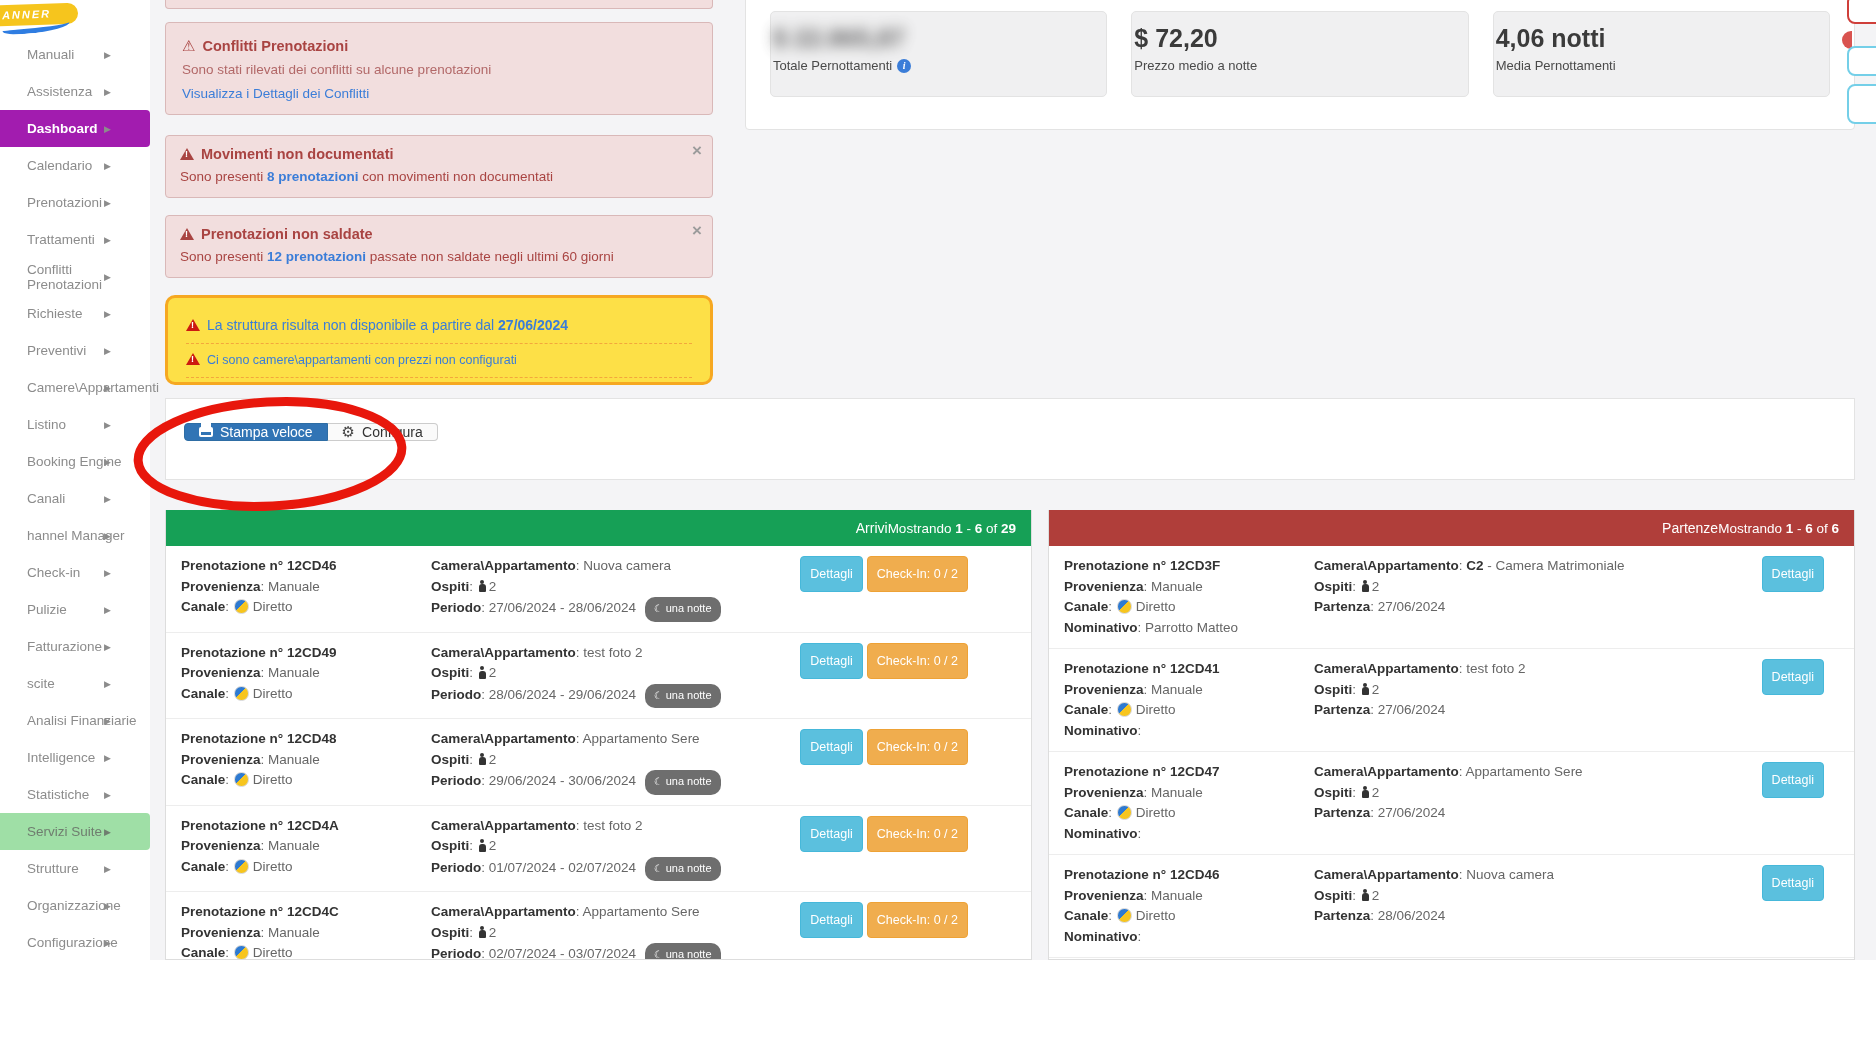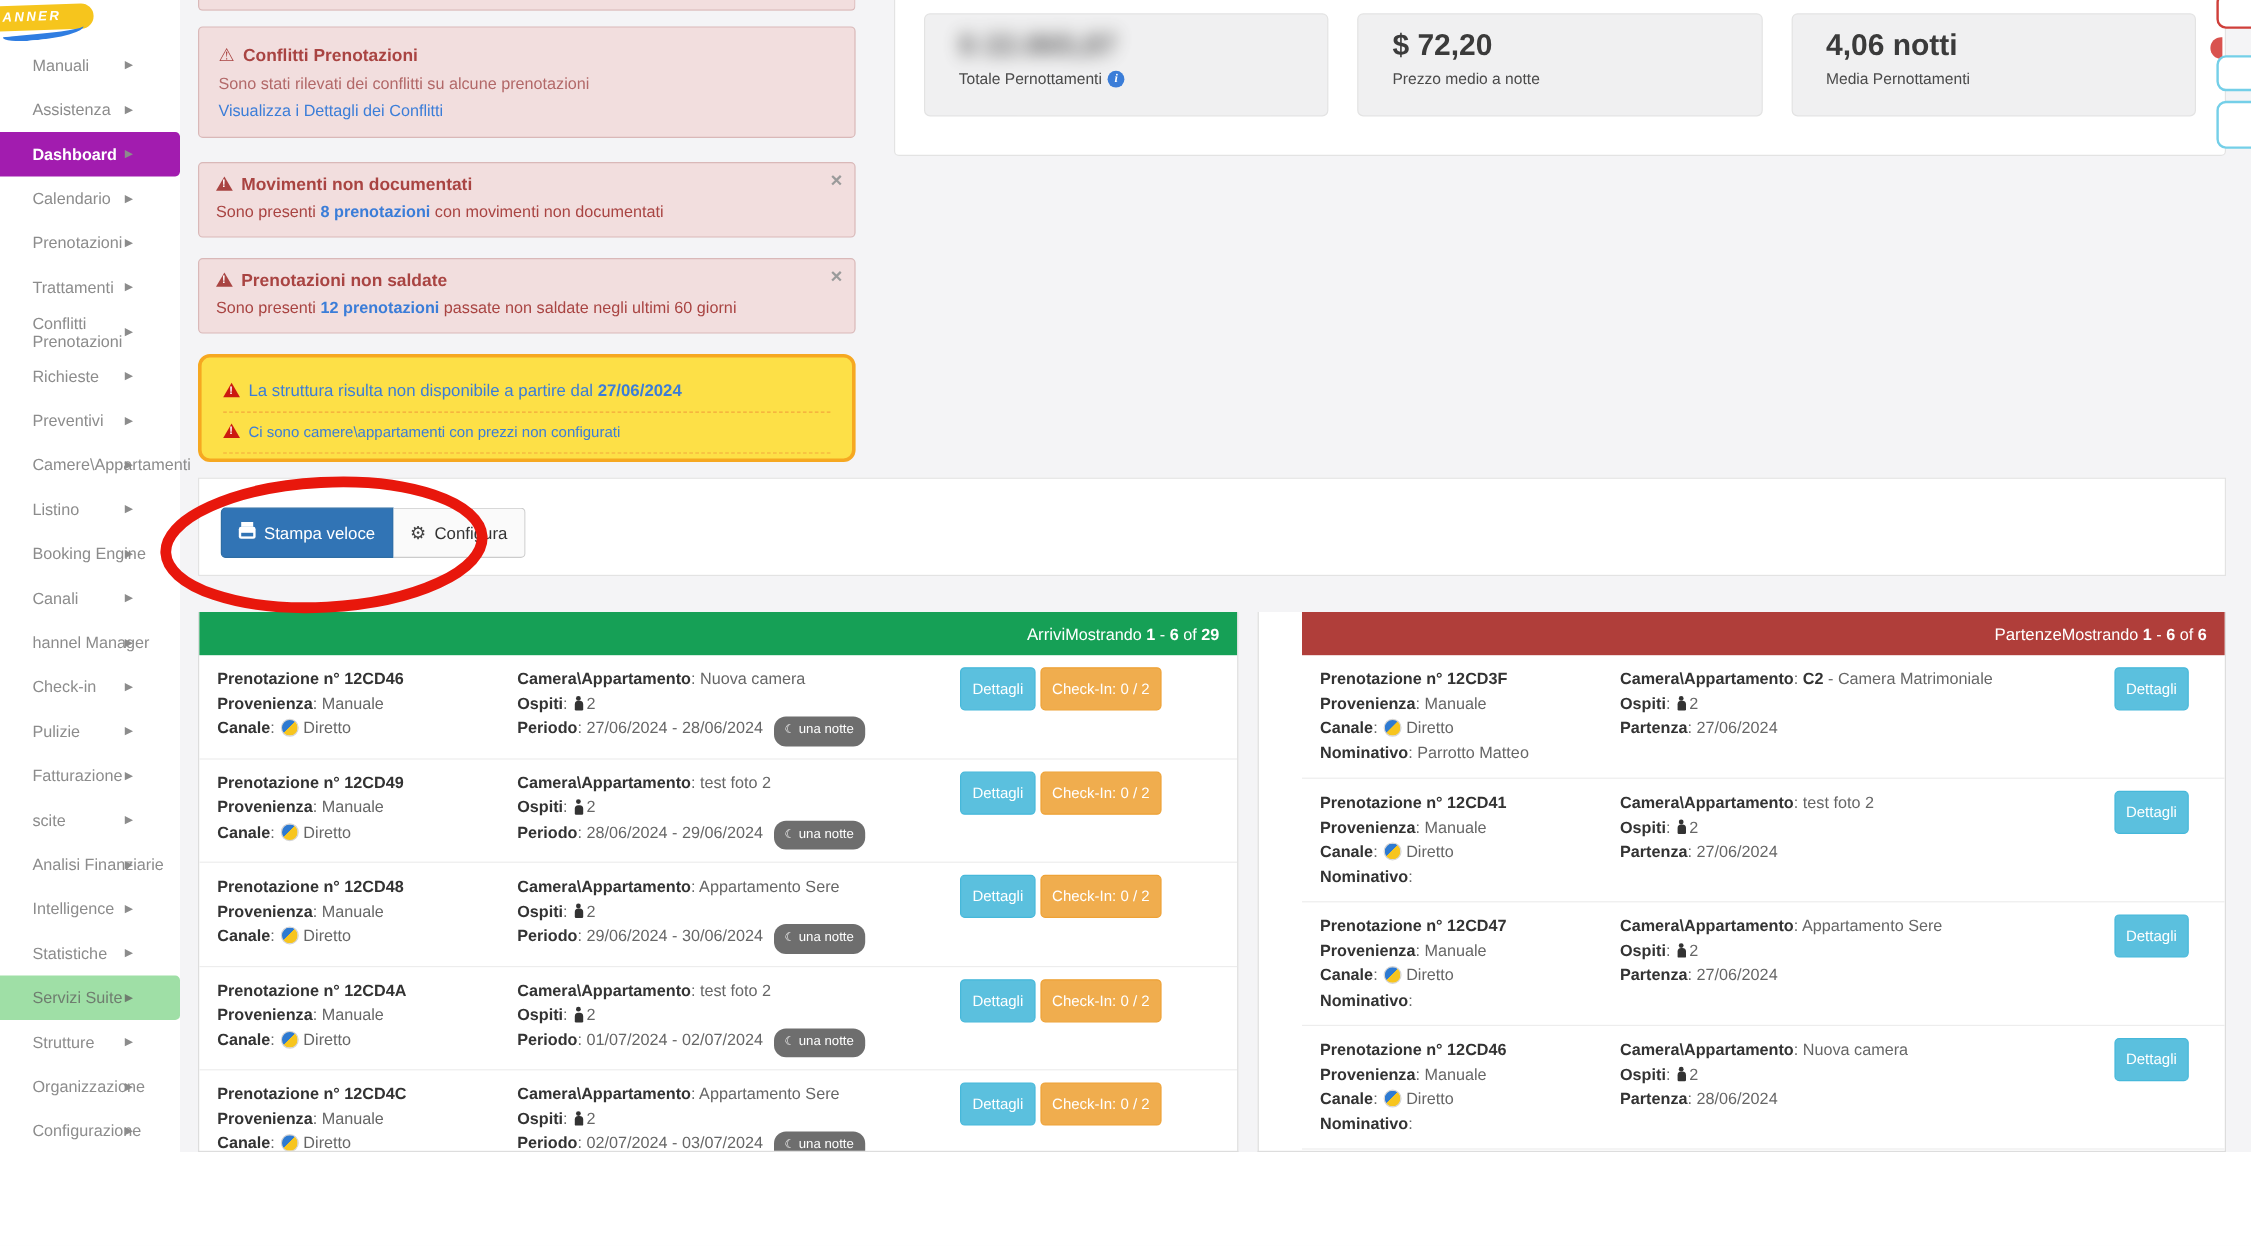--- a/index.html
+++ b/index.html
@@ -55,52 +55,52 @@
   
   .warnbox { border:3px solid #f6a821; border-radius:10px; background:#fde047; padding:10px 18px 4px; }
   .warnline { color:#3b7dd8; padding:9px 0 10px; border-bottom:1px dashed #f3a73c; white-space:pre-wrap; }
   .warnline.l1 { font-size:14px; }
   .warnline.l1 b { font-weight:bold; }
   .warnline.l2 { font-size:12.5px; }
 
   
   .printpanel { position:absolute; left:15px; top:398px; width:1690px; height:82px; background:#fff;
     border:1px solid #e3e3e3; }
-  .btn-group { position:absolute; left:18px; top:24px; display:flex; height:42px; }
+  .btn-group { position:absolute; left:18px; top:24px; display:flex; height:18px; }
   .btn { display:flex; align-items:center; gap:7px; padding:0 14px; font-size:14px; cursor:pointer;
     border:1px solid #2e6da4; }
   .btn.primary { background:#3174b5; color:#fff; border-radius:4px 0 0 4px; }
   .btn.default { background:#fafafa; color:#333; border:1px solid #ccc; border-left:none;
     border-radius:0 4px 4px 0; }
   .print-ico { position:relative; display:inline-block; width:14px; height:10px; background:#fff; border-radius:2px; }
   .print-ico::before { content:""; position:absolute; top:-4px; left:2px; width:10px; height:4px; background:#fff; }
   .print-ico::after { content:""; position:absolute; bottom:2px; left:2px; width:10px; height:3px; background:#3174b5; }
   .gear-ico::before { content:"⚙"; font-size:15px; color:#444; }
 
   
   .annotation { position:absolute; left:125px; top:392px; width:290px; height:130px; z-index:20; pointer-events:none; }
 
   
   .statspanel { position:absolute; left:595px; top:-14px; width:1110px; height:144px; background:#fff;
     border:1px solid #e3e3e3; border-radius:4px; display:flex; gap:24px; padding:24px 24px 0; }
   .statcard { flex:1; height:86px; background:#f0f0f1; border:1px solid #e3e3e3; border-radius:5px;
-    padding:12px 28px 0; }
+    padding:12px 2px 0; }
   .stat-value { font-size:25px; font-weight:bold; color:#3b3b3b; margin-bottom:5px; }
   .stat-value.blurred { filter:blur(7px); opacity:.8; }
   .stat-label { font-size:13px; color:#4a4a4a; display:flex; align-items:center; gap:5px; }
   .info-ico { display:inline-block; width:14px; height:14px; border-radius:50%; background:#3b7dd8;
     color:#fff; font-size:10px; font-weight:bold; font-style:italic; text-align:center; line-height:14px;
     font-family:"Liberation Serif",serif; cursor:pointer; }
   .info-ico::before { content:"i"; }
 
   
   .table-panel { position:absolute; top:510px; height:450px; overflow:hidden; background:#fff;
     border:1px solid #ddd; border-top:none; }
   .table-panel.arrivi { left:15px; width:867px; }
-  .table-panel.partenze { left:898px; width:807px;padding-left:36px; }
+  .table-panel.partenze { left:898px; width:807px; }
   .thead { height:36px; display:flex; justify-content:flex-end; align-items:center; padding:0 15px;
     color:#fff; font-size:14px; }
   .thead.green { background:#16a056; }
   .thead.red { background:#b03e3a; }
   .showing { white-space:pre; font-size:13.5px; }
   .showing b { font-weight:bold; }
   .trow { position:relative; display:flex; padding:10px 15px; border-bottom:1px solid #ededed; }
   .trow .c1 { width:250px; flex:none; }
   .trow .c2 { flex:1; }
   .line { font-size:13.5px; line-height:20.5px; color:#666; white-space:pre-wrap; }

